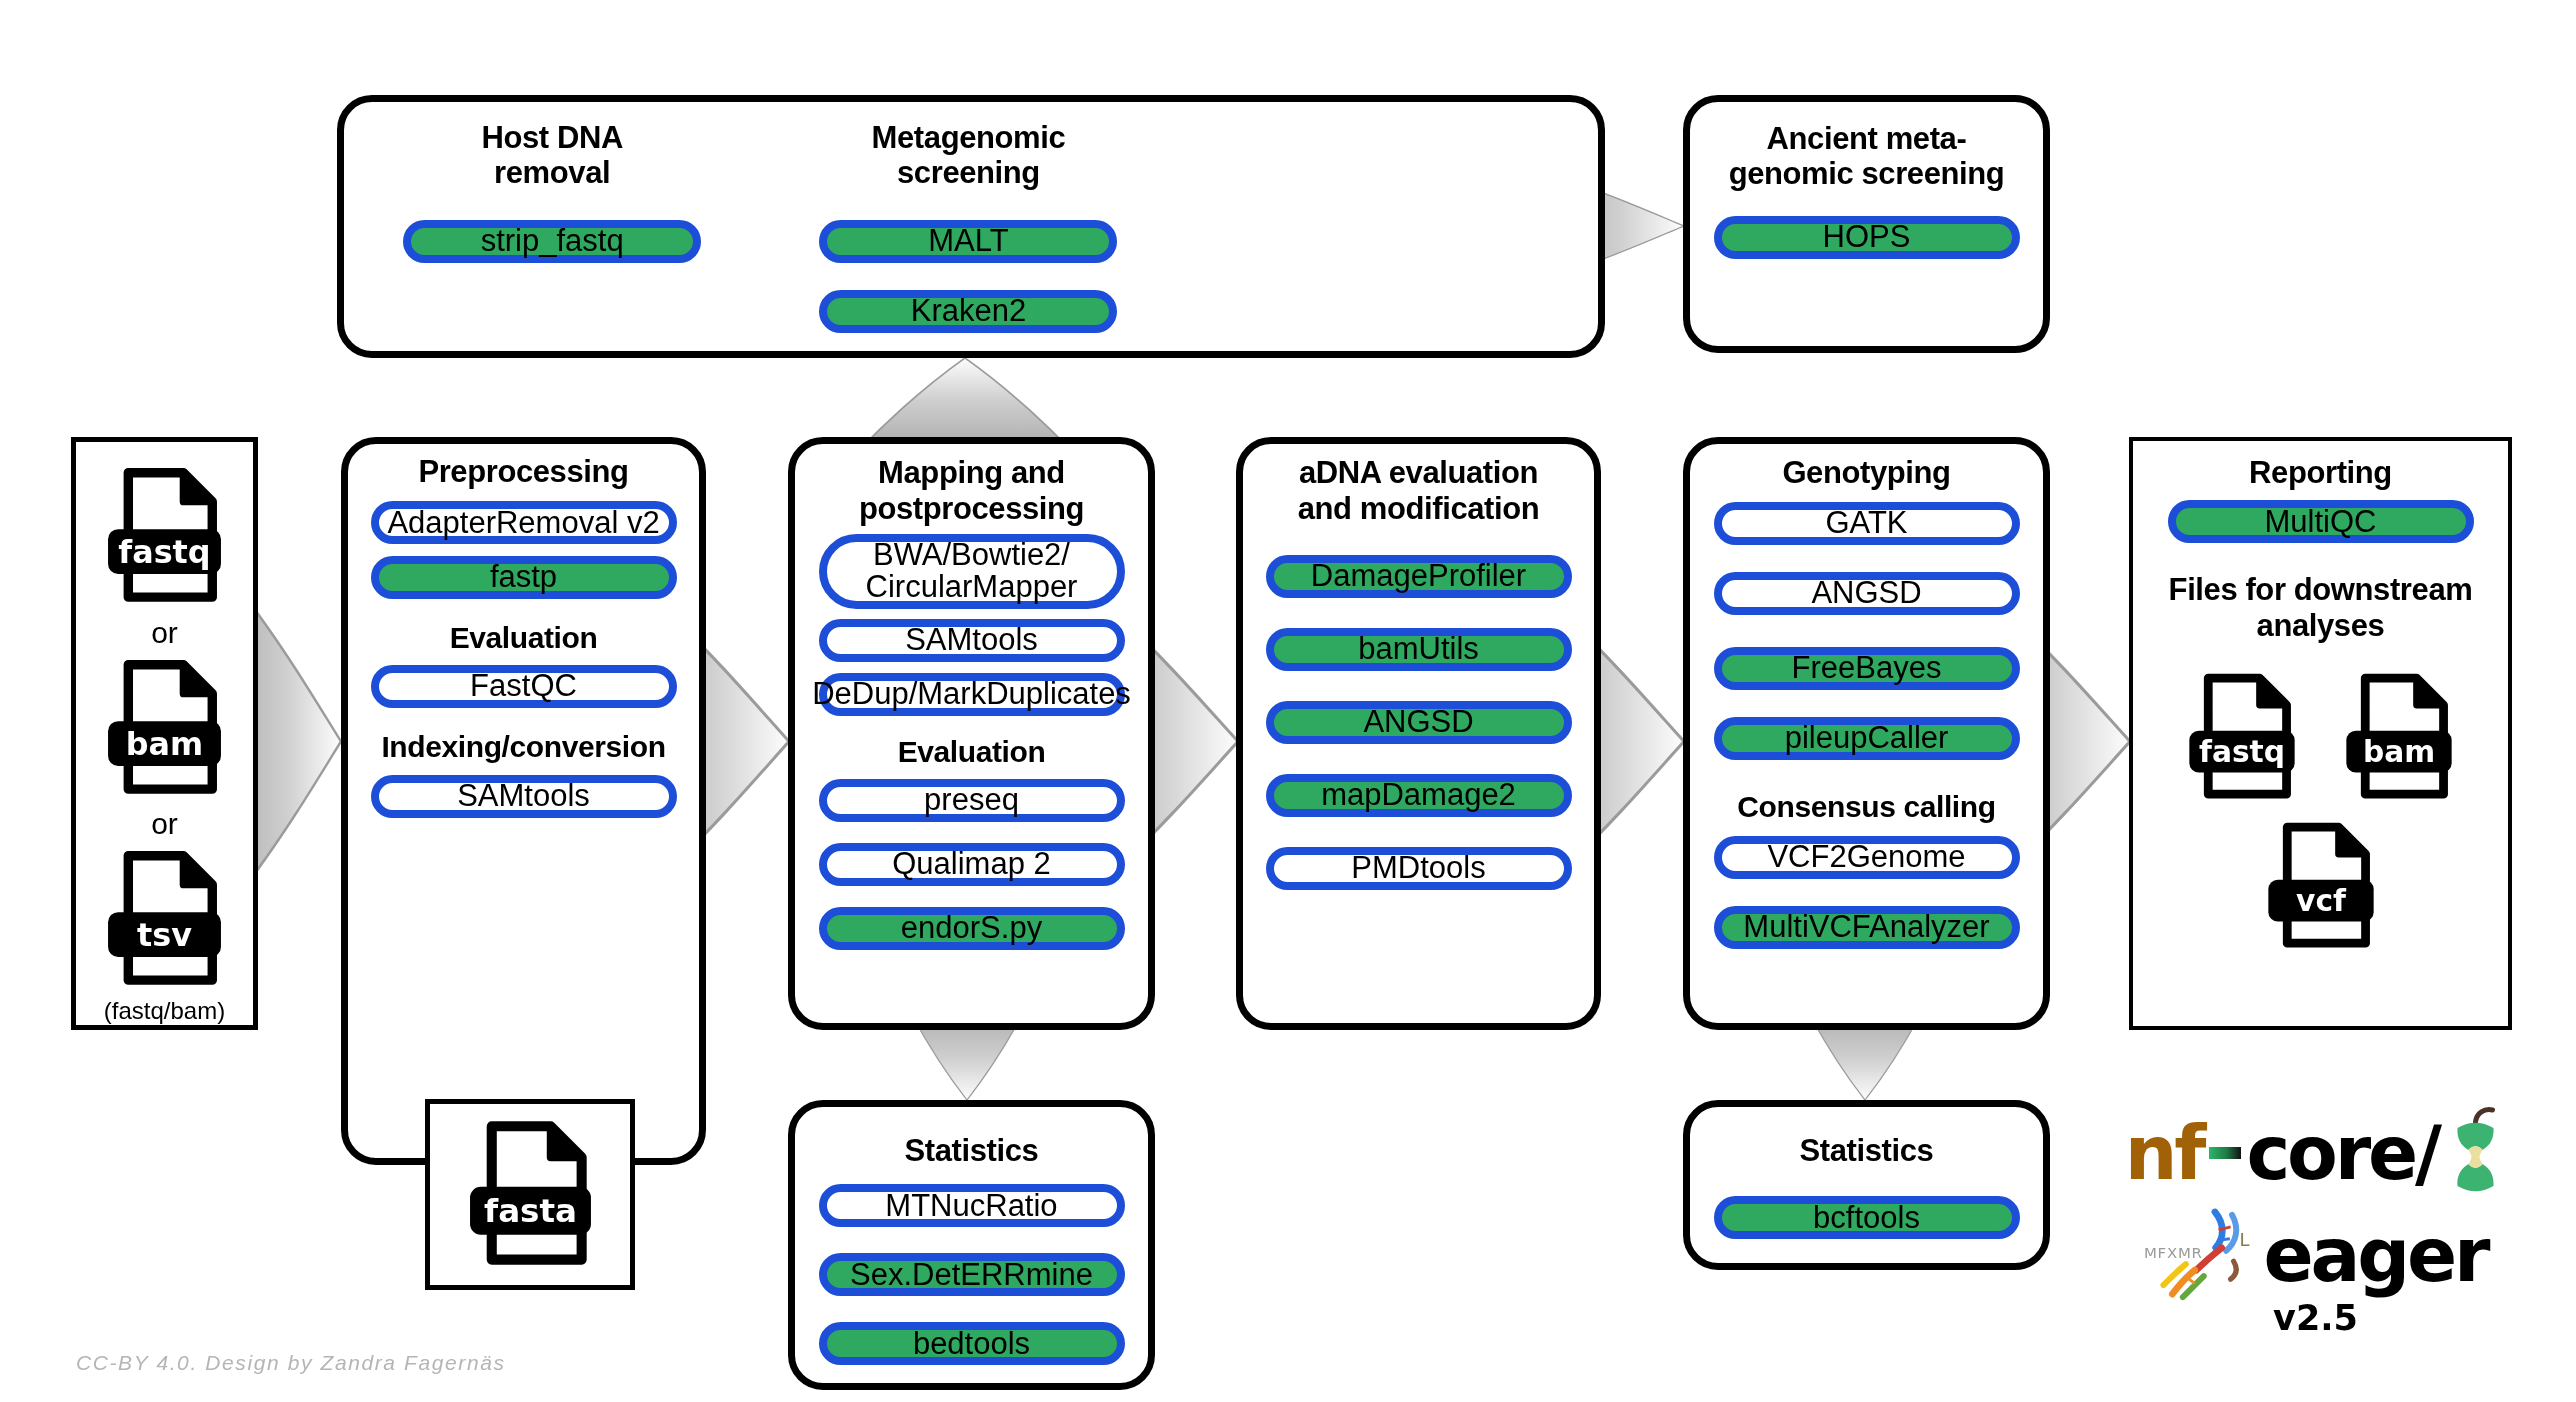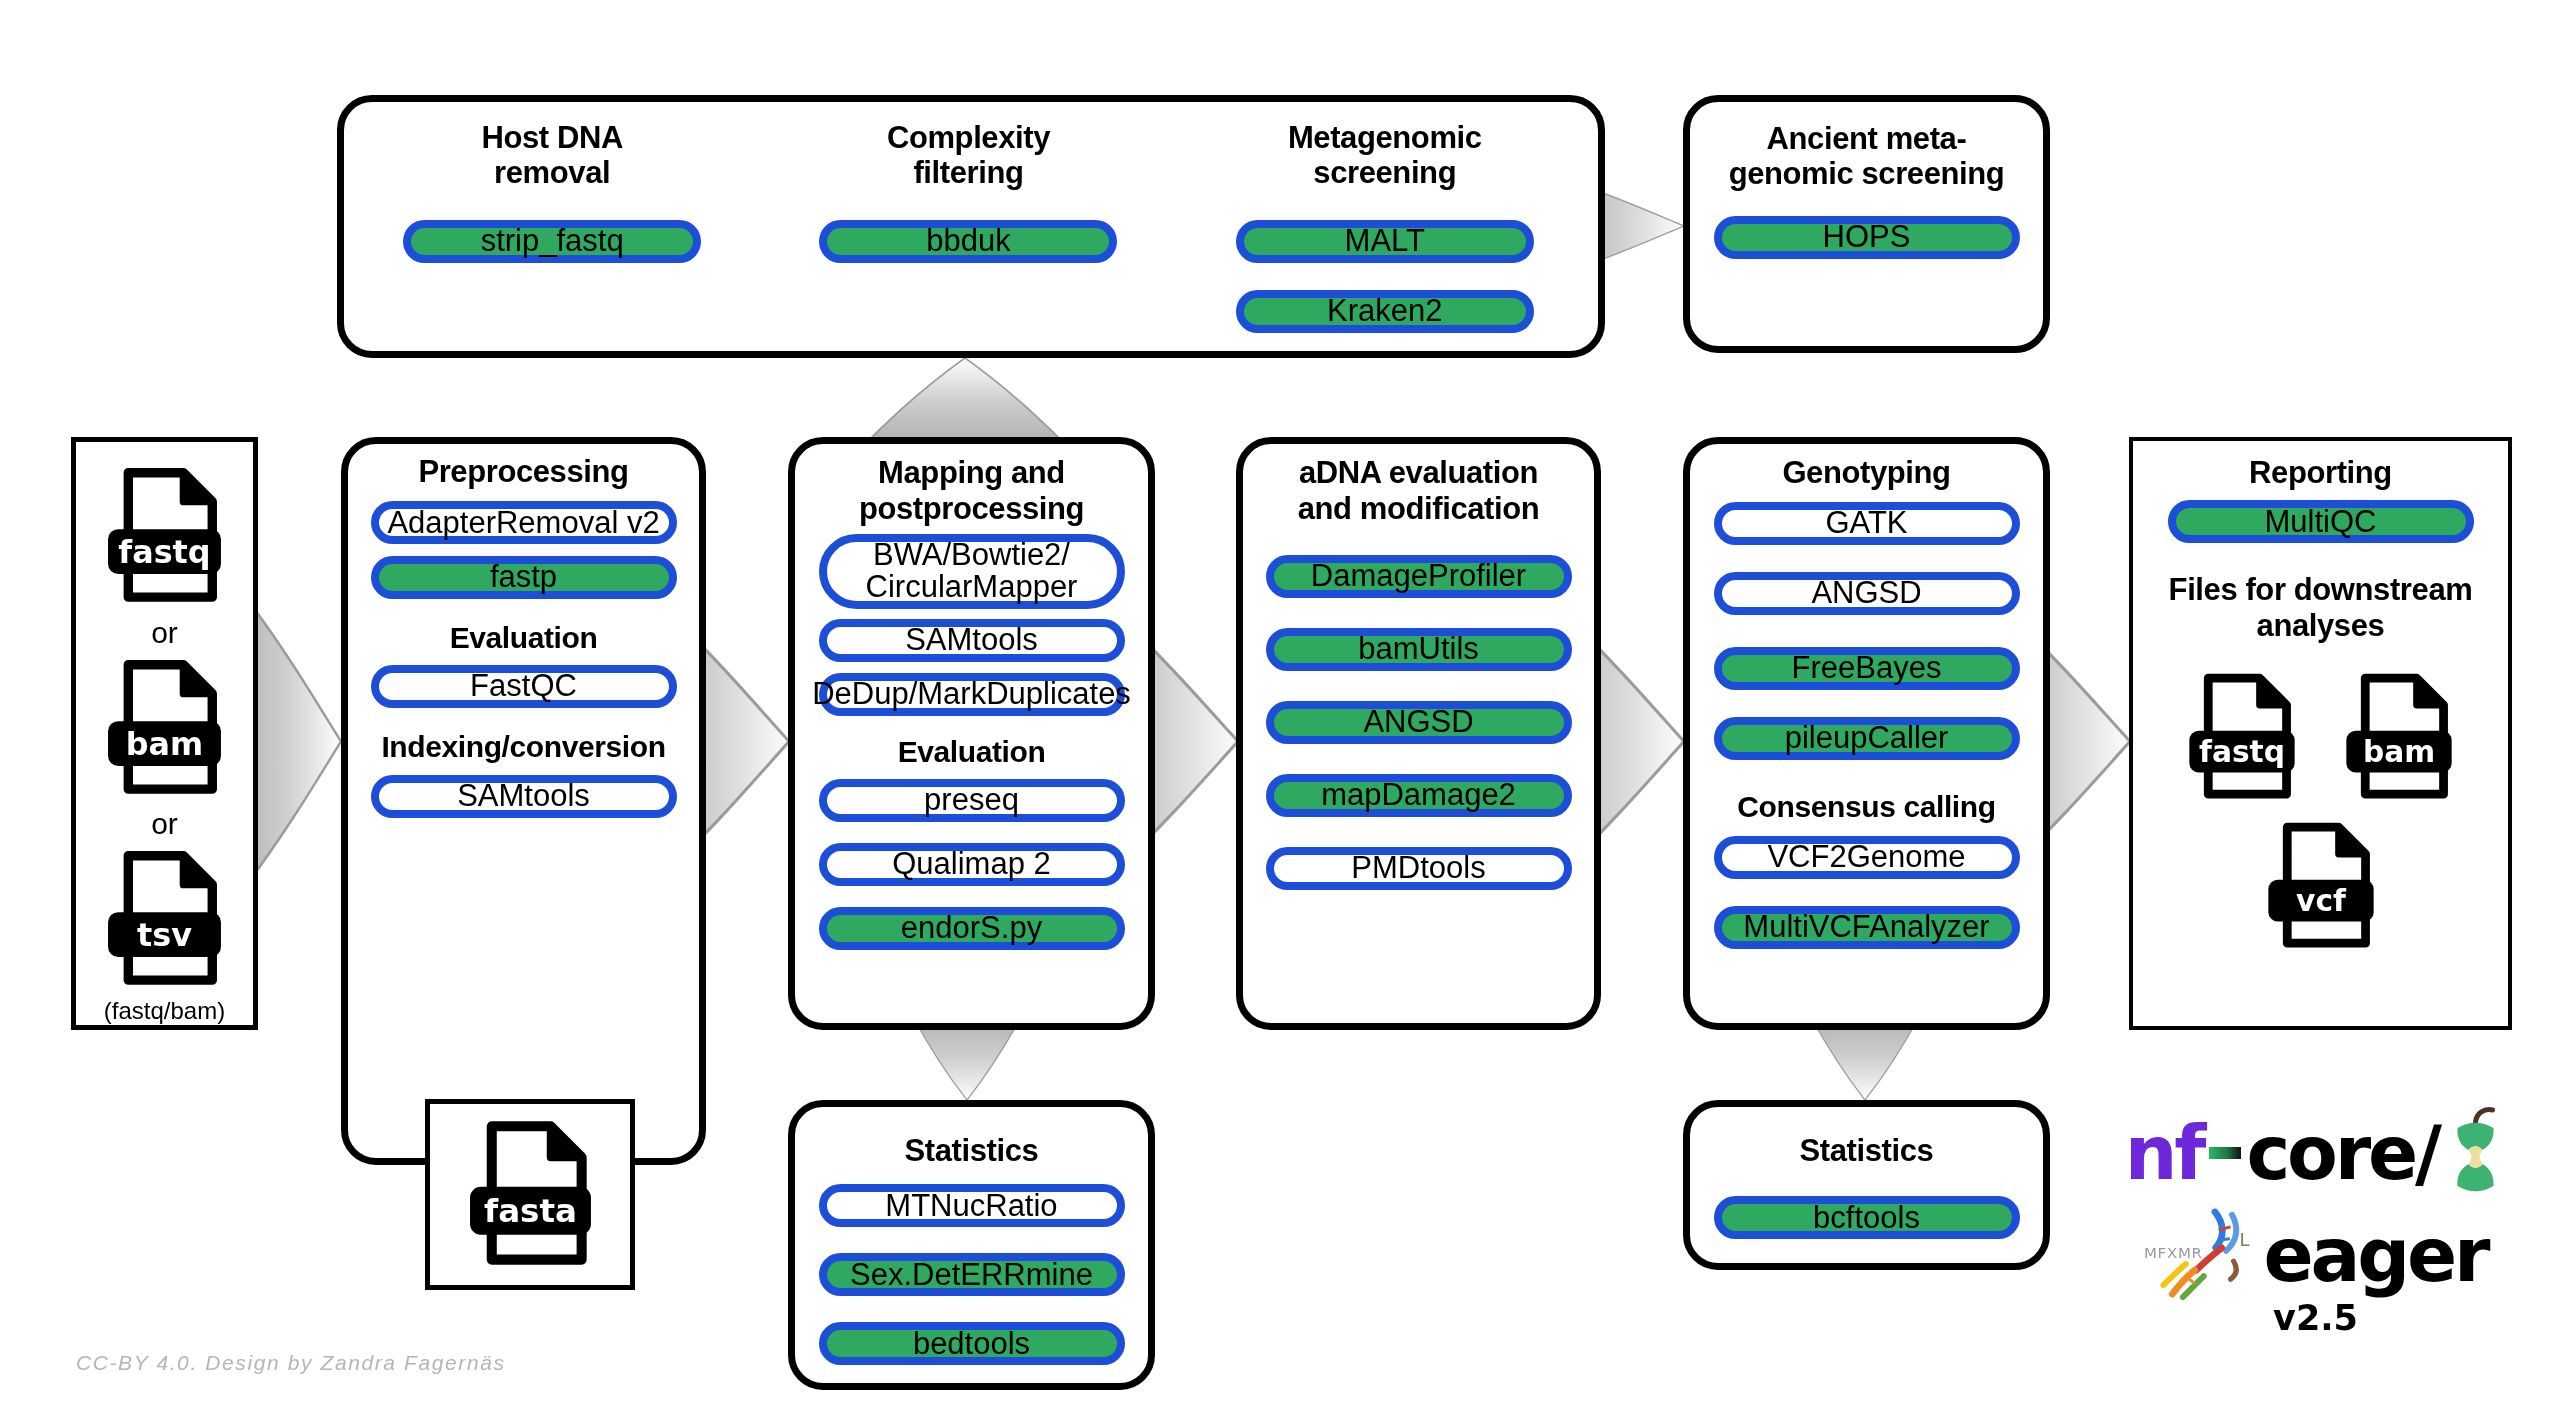--- a/index.html
+++ b/index.html
@@ -15,21 +15,21 @@
         font-size:31px;flex:none;text-align:center;line-height:1.05;}
   .pill.green{background:#2ea95f;}
   .pill.two-line{height:75px;border-radius:38px;flex-direction:column;}
   .topcol{width:33.2%;display:flex;flex-direction:column;align-items:center;}
   .arrow{position:absolute;z-index:1;}
   .or-label{font-size:30px;font-weight:400;margin:6.4px 0;}
   .note-label{font-size:24px;margin-top:4.8px;}
   .logo-row{position:absolute;display:flex;align-items:center;justify-content:center;z-index:2;}
   .logo-text{font-family:"DejaVu Sans","Liberation Sans",sans-serif;font-weight:800;
              font-size:74px;letter-spacing:-3.2px;line-height:1;}
-  .logo-green{color:#6d28d9;}
+  .logo-green{color:#a16207;}
   .logo-hyphen{display:inline-block;width:32px;height:11.2px;margin:0 5.6px;
                background:linear-gradient(90deg,#2fb568 0%,#1e7a45 55%,#111 100%);align-self:center;}
   .credit{position:absolute;left:76px;top:1351px;font-size:21px;font-style:italic;
           letter-spacing:1.6px;color:#b5b5b5;z-index:2;}
   svg text{font-family:"DejaVu Sans","Liberation Sans",sans-serif;}
 </style>
 </head>
 <body>
 
 <svg width="0" height="0" style="position:absolute" aria-hidden="true">
@@ -86,27 +86,20 @@
 <div class="box" style="left:337px;top:95px;width:1268px;height:263px;flex-direction:row;align-items:flex-start;padding-top:17.6px;">
   <div class="topcol">
     <div class="heading">
       <div>Host DNA</div>
       <div>removal</div>
     </div>
     <div class="pill green" style="margin-top:30px;width:298px">strip_fastq</div>
   </div>
   <div class="topcol">
     <div class="heading">
-      <div>Complexity</div>
-      <div>filtering</div>
-    </div>
-    <div class="pill green" style="margin-top:30px;width:298px">bbduk</div>
-  </div>
-  <div class="topcol">
-    <div class="heading">
       <div>Metagenomic</div>
       <div>screening</div>
     </div>
     <div class="pill green" style="margin-top:30px;width:298px">MALT</div>
     <div class="pill green" style="margin-top:26.4px;width:298px">Kraken2</div>
   </div>
 </div>
 
 <div class="box" style="left:1683px;top:95px;width:367px;height:258px;padding-top:19px;">
   <div class="heading">

